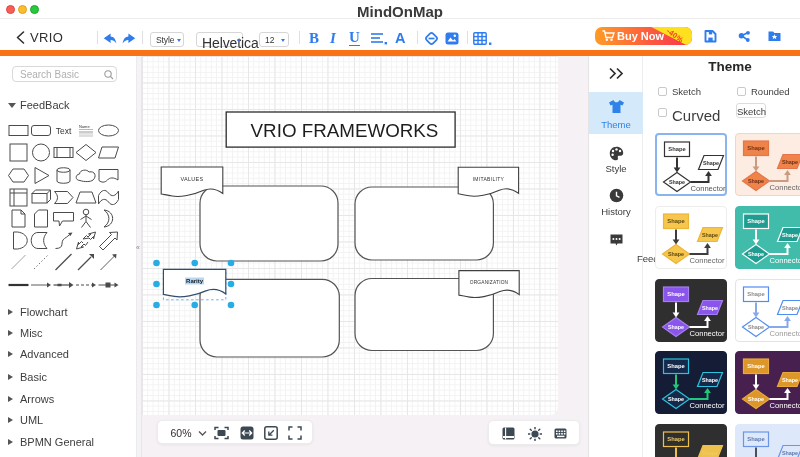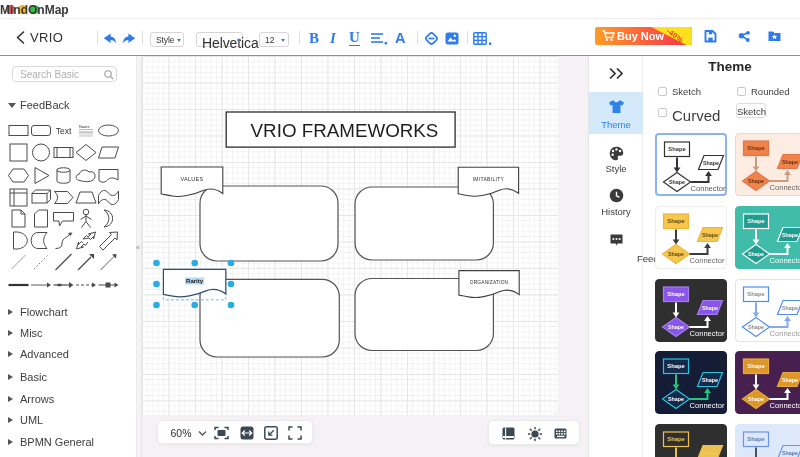--- a/index.html
+++ b/index.html
@@ -1,20 +1,20 @@
 <!DOCTYPE html>
 <html><head><meta charset="utf-8">
 <style>
 * { margin:0; padding:0; box-sizing:border-box; }
 html,body { width:800px; height:457px; overflow:hidden; font-family:"Liberation Sans", sans-serif; background:#fff; }
 .abs { position:absolute; }
 #titlebar { position:absolute; left:0; top:0; width:800px; height:19px; background:#fff; border-bottom:1px solid #ececec; }
 .tl { position:absolute; top:4.5px; width:9px; height:9px; border-radius:50%; }
-#apptitle { position:absolute; top:3px; left:0; width:800px; font-size:12px; font-weight:bold; color:#3a3a3a; }
-#toolbar { position:absolute; left:0; top:19px; width:800px; height:37px; background:#fff; border-bottom:1px solid #f97316; }
+#apptitle { position:absolute; top:3px; left:0; width:800px; text-align:center; font-size:15px; font-weight:bold; color:#3a3a3a; }
+#toolbar { position:absolute; left:0; top:19px; width:800px; height:37px; background:#fff; border-bottom:6px solid #f97316; }
 .tdiv { position:absolute; top:12px; width:1px; height:13px; background:#e0e0e0; }
 .dd { position:absolute; top:12.5px; height:15px; border:1px solid #d6d6d6; border-radius:3px; background:#fff; font-size:8.5px; color:#333; letter-spacing:-0.1px; }
 .dd span { position:absolute; left:5px; top:2.5px; }
 .caret { position:absolute; top:6.5px; width:0; height:0; border-left:2.5px solid transparent; border-right:2.5px solid transparent; border-top:3.5px solid #2e7cee; }
 #sidebar { position:absolute; left:0; top:56px; width:136px; height:401px; background:#fff; }
 #sidediv { position:absolute; left:136px; top:56px; width:6px; height:401px; background:#f6f3f6; border-left:1px solid #ebebeb; border-right:1px solid #e7e7e7; }
 #canvasarea { position:absolute; left:142px; top:56px; width:446px; height:401px; background:#f5f1f5; }
 #thecanvas { position:absolute; left:0; top:0; width:416px; height:359px; background-color:#fff;
  background-image:
   linear-gradient(#e7e7e7 1px, transparent 1px),
@@ -93,21 +93,21 @@
       <g stroke="#2e7cee" stroke-width="1.4" fill="none">
         <rect x="0.8" y="0.8" width="12.4" height="11.4" rx="1"></rect>
         <line x1="0.8" y1="4.6" x2="13.2" y2="4.6"></line>
         <line x1="0.8" y1="8.4" x2="13.2" y2="8.4"></line>
         <line x1="5" y1="0.8" x2="5" y2="12.2"></line>
         <line x1="9" y1="0.8" x2="9" y2="12.2"></line>
       </g>
       <rect x="16" y="10.5" width="2.4" height="2.4" fill="#2e7cee"></rect>
     </svg>
   </div>
-<div class="abs" style="left:595px;top:27px;width:97px;height:18px;border-radius:2px;background:linear-gradient(90deg,#ff9b26 0%,#fc5740 60%,#f8334f 100%);overflow:hidden;">
+<div class="abs" style="left:595px;top:27px;width:97px;height:18px;border-radius:7px;background:linear-gradient(90deg,#ff9b26 0%,#fc5740 60%,#f8334f 100%);overflow:hidden;">
     <div class="abs" style="left:0;top:0;width:97px;height:18px;background:#ffe01e;clip-path:polygon(58% 0, 100% 0, 100% 100%, 94% 100%);"></div>
     <svg class="abs" style="left:7px;top:3px" width="13" height="12">
       <g stroke="#fff" stroke-width="1.3" fill="none">
         <path d="M0.5 1 H2.5 L4 7.5 H10.5 L12 3 H3"></path>
       </g>
       <circle cx="4.8" cy="9.8" r="1.2" fill="#fff"></circle>
       <circle cx="9.5" cy="9.8" r="1.2" fill="#fff"></circle>
     </svg>
     <div class="abs" style="left:22px;top:3px;font-size:11px;font-weight:bold;color:#fff;z-index:3;">Buy Now</div>
     <div class="abs" style="left:68px;top:4px;font-size:7.5px;font-weight:bold;color:#f23c20;transform:rotate(36deg);transform-origin:center;width:24px;text-align:center;letter-spacing:0.3px;">-40%</div>

